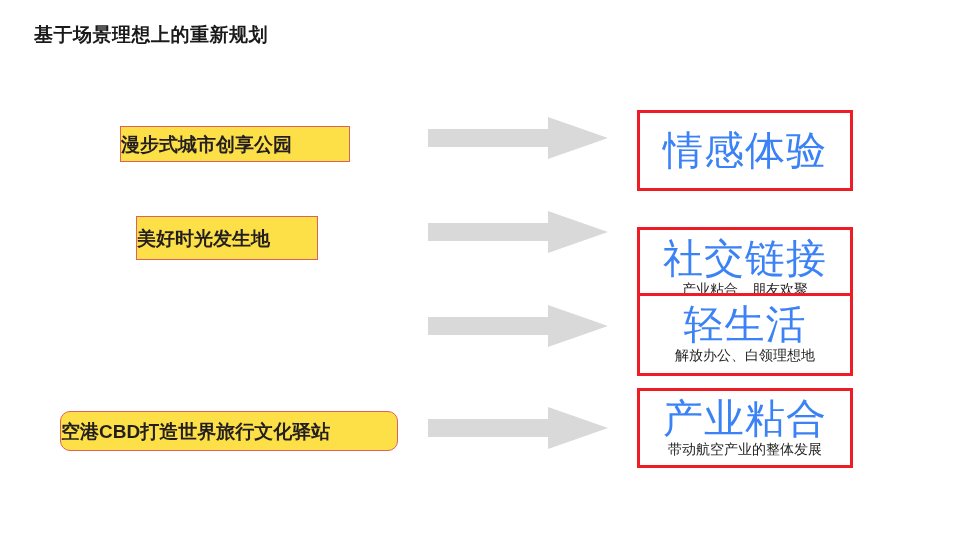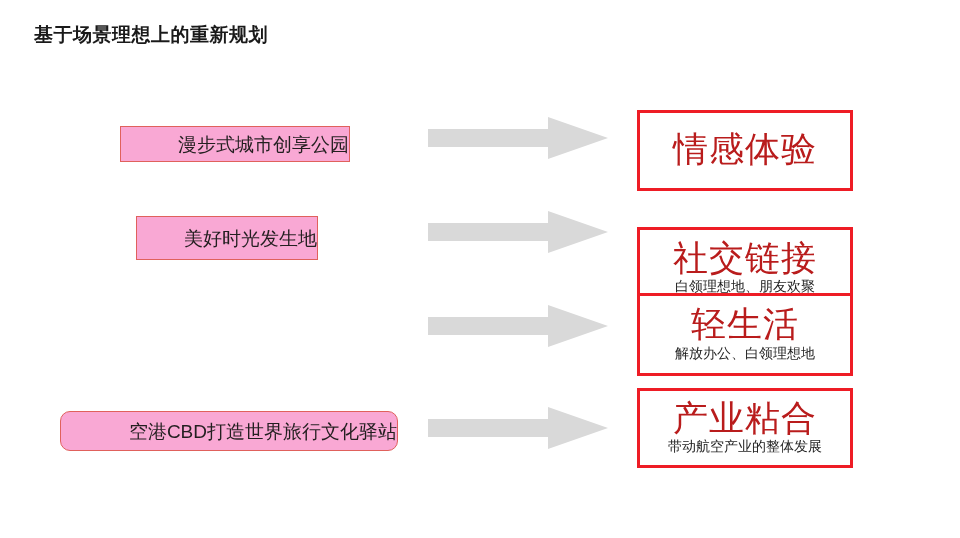--- a/index.html
+++ b/index.html
@@ -31,26 +31,27 @@
     letter-spacing: 0.5px;
     color: #1a1a1a;
     white-space: nowrap;
   }
 
   
   .left-box {
     position: absolute;
     box-sizing: border-box;
     border: 1.4px solid #e0615c;
-    background: #f9a8d4;
+    background: #fde047;
     display: flex;
     align-items: center;
-    justify-content: flex-end;
+    justify-content: flex-start;
     color: #231f20;
     white-space: nowrap;
+    font-weight: bold;
   }
   .left-box .lbl { line-height: 1; }
 
   #left-box-0 { left: 120px; top: 126px; width: 230px; height: 36px; font-size: 19px; }
   #left-box-1 { left: 136px; top: 216px; width: 182px; height: 44px; font-size: 19px; }
   #left-box-2 { left: 155px; top: 306px; width: 156px; height: 44px; font-size: 17px; }
   #left-box-3 { left: 60px;  top: 411px; width: 338px; height: 40px; font-size: 19px; border-radius: 10px; }
 
   
   .arrow {
@@ -73,23 +74,23 @@
     background: #ffffff;
     left: 637px;
     width: 216px;
     display: flex;
     flex-direction: column;
     align-items: center;
     justify-content: center;
     padding: 2px 4px 4px;
   }
   .right-box .headline {
-    font-size: 35px;
+    font-size: 40px;
     line-height: 1.05;
-    color: #b91c1c;
+    color: #3b82f6;
     letter-spacing: 1px;
     white-space: nowrap;
   }
   .right-box .sub {
     font-size: 14px;
     line-height: 1.15;
     margin-top: 2px;
     color: #1f1f1f;
     white-space: nowrap;
   }
@@ -135,21 +136,21 @@
     <svg viewBox="0 0 180 44" preserveAspectRatio="none" aria-hidden="true">
       <polygon points="0,13 120,13 120,1 180,22 120,43 120,31 0,31" fill="#d9d9d9"></polygon>
     </svg>
   </div>
 
   <div class="right-box" id="right-box-0">
     <div class="headline">情感体验</div>
   </div>
   <div class="right-box" id="right-box-1">
     <div class="headline">社交链接</div>
-    <div class="sub">白领理想地、朋友欢聚</div>
+    <div class="sub">产业粘合、朋友欢聚</div>
   </div>
   <div class="right-box" id="right-box-2">
     <div class="headline">轻生活</div>
     <div class="sub">解放办公、白领理想地</div>
   </div>
   <div class="right-box" id="right-box-3">
     <div class="headline">产业粘合</div>
     <div class="sub">带动航空产业的整体发展</div>
   </div>
 

